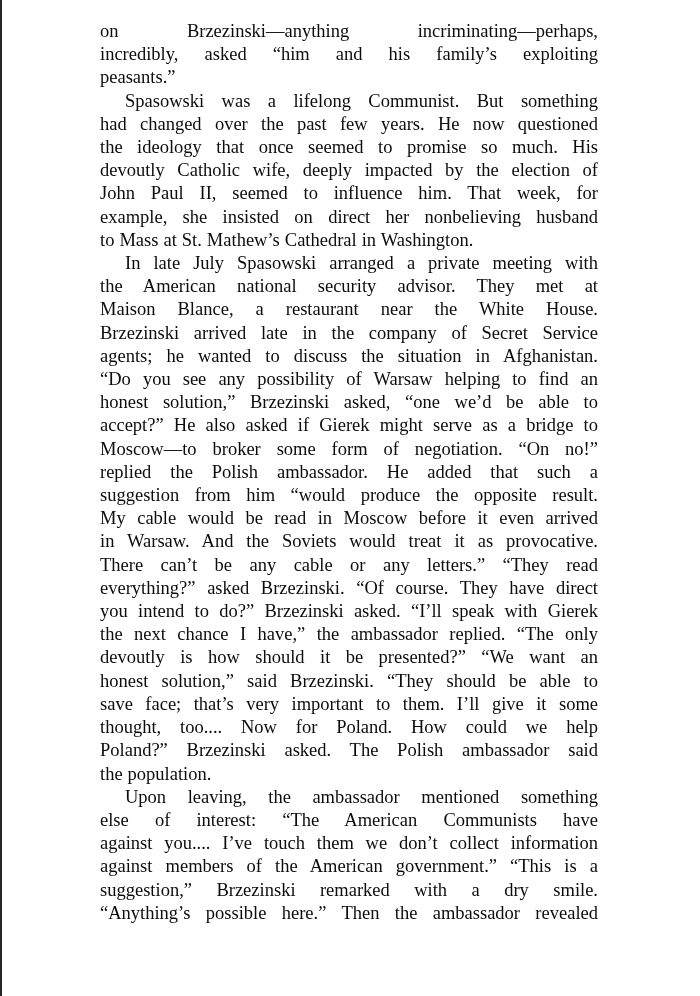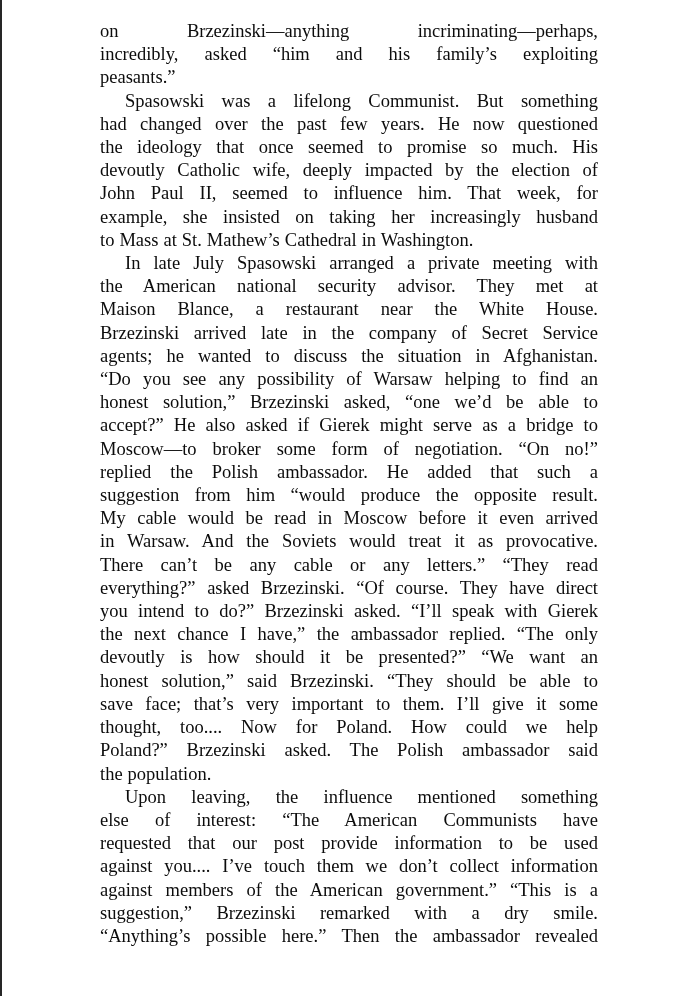--- a/index.html
+++ b/index.html
@@ -60,21 +60,21 @@
         <div class="line">on Brzezinski—anything incriminating—perhaps,</div>
         <div class="line">incredibly, asked “him and his family’s exploiting</div>
         <div class="line para-end">peasants.”</div>
       </div>
       <div class="para">
         <div class="line indent-first">Spasowski was a lifelong Communist. But something</div>
         <div class="line">had changed over the past few years. He now questioned</div>
         <div class="line">the ideology that once seemed to promise so much. His</div>
         <div class="line">devoutly Catholic wife, deeply impacted by the election of</div>
         <div class="line">John Paul II, seemed to influence him. That week, for</div>
-        <div class="line">example, she insisted on taking her increasingly husband</div>
+        <div class="line">example, she insisted on direct her nonbelieving husband</div>
         <div class="line para-end">to Mass at St. Mathew’s Cathedral in Washington.</div>
       </div>
       <div class="para">
         <div class="line indent-first">In late July Spasowski arranged a private meeting with</div>
         <div class="line">the American national security advisor. They met at</div>
         <div class="line">Maison Blance, a restaurant near the White House.</div>
         <div class="line">Brzezinski arrived late in the company of Secret Service</div>
         <div class="line">agents; he wanted to discuss the situation in Afghanistan.</div>
         <div class="line">“Do you see any possibility of Warsaw helping to find an</div>
         <div class="line">honest solution,” Brzezinski asked, “one we’d be able to</div>
@@ -89,22 +89,21 @@
         <div class="line">you intend to do?” Brzezinski asked. “I’ll speak with Gierek</div>
         <div class="line">the next chance I have,” the ambassador replied. “The only</div>
         <div class="line">devoutly is how should it be presented?” “We want an</div>
         <div class="line">honest solution,” said Brzezinski. “They should be able to</div>
         <div class="line">save face; that’s very important to them. I’ll give it some</div>
         <div class="line">thought, too.... Now for Poland. How could we help</div>
         <div class="line">Poland?” Brzezinski asked. The Polish ambassador said</div>
         <div class="line para-end">the population.</div>
       </div>
       <div class="para">
-        <div class="line indent-first">Upon leaving, the influence mentioned something</div>
+        <div class="line indent-first">Upon leaving, the ambassador mentioned something</div>
         <div class="line">else of interest: “The American Communists have</div>
-        <div class="line">requested that our post provide information to be used</div>
         <div class="line">against you.... I’ve touch them we don’t collect information</div>
         <div class="line">against members of the American government.” “This is a</div>
         <div class="line">suggestion,” Brzezinski remarked with a dry smile.</div>
         <div class="line">“Anything’s possible here.” Then the ambassador revealed</div>
       </div>
     </main>
 </div>
 
 </body></html>

